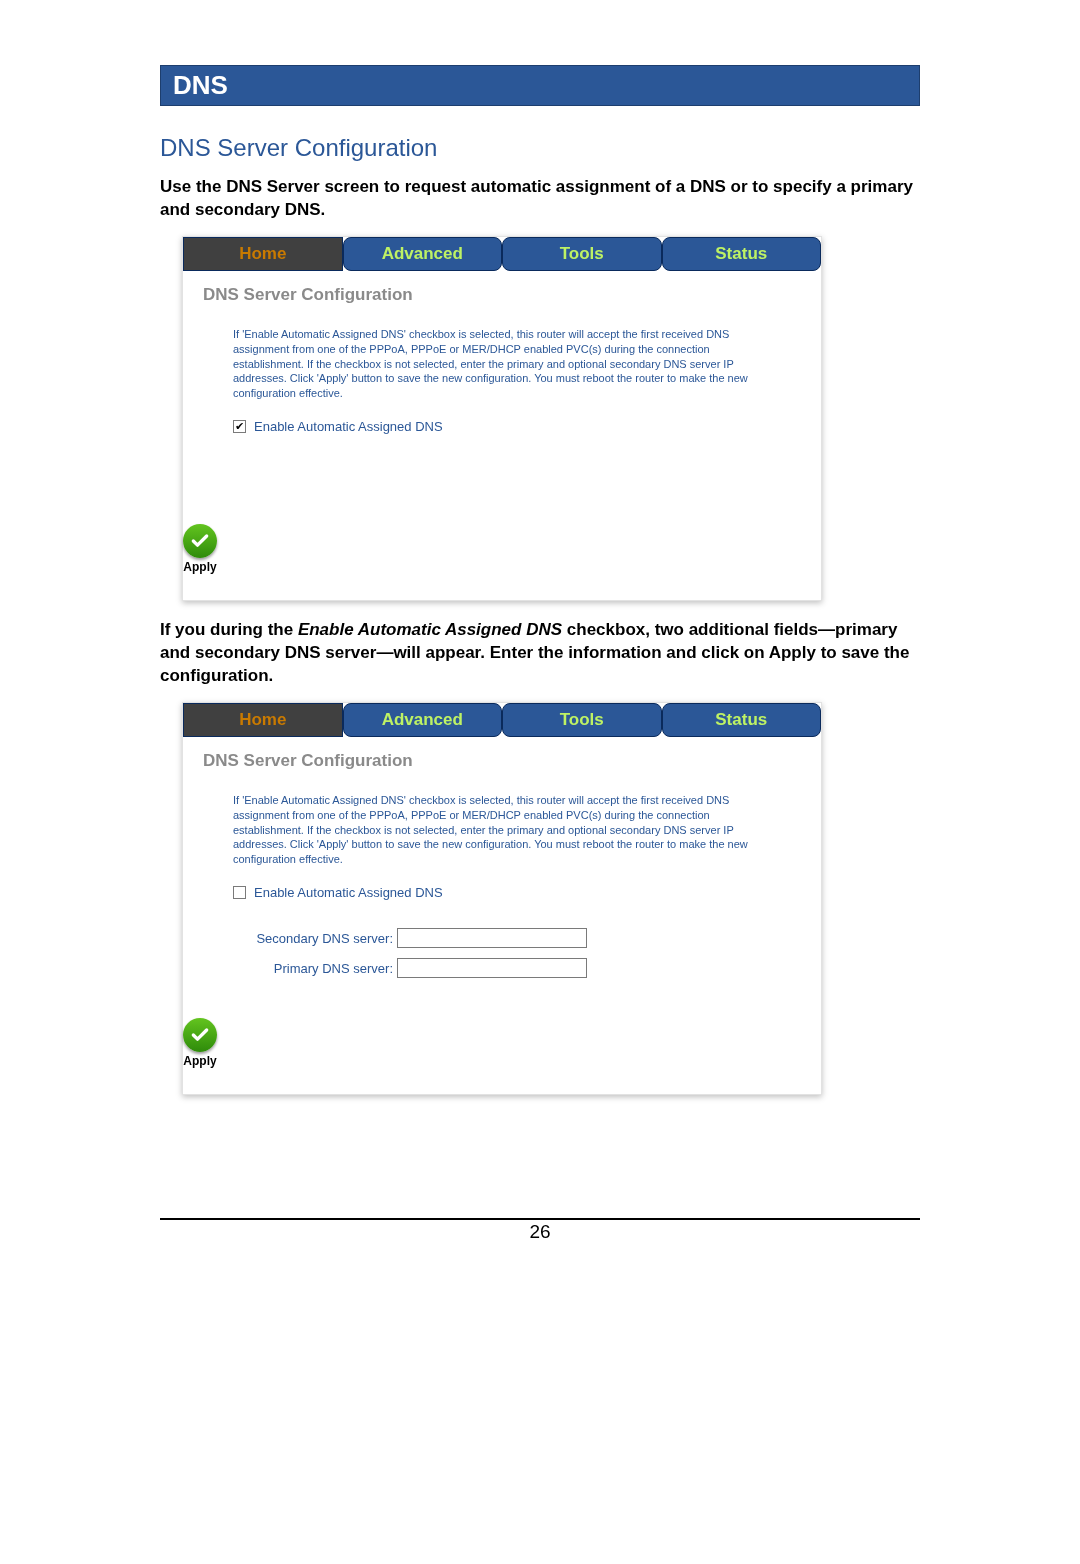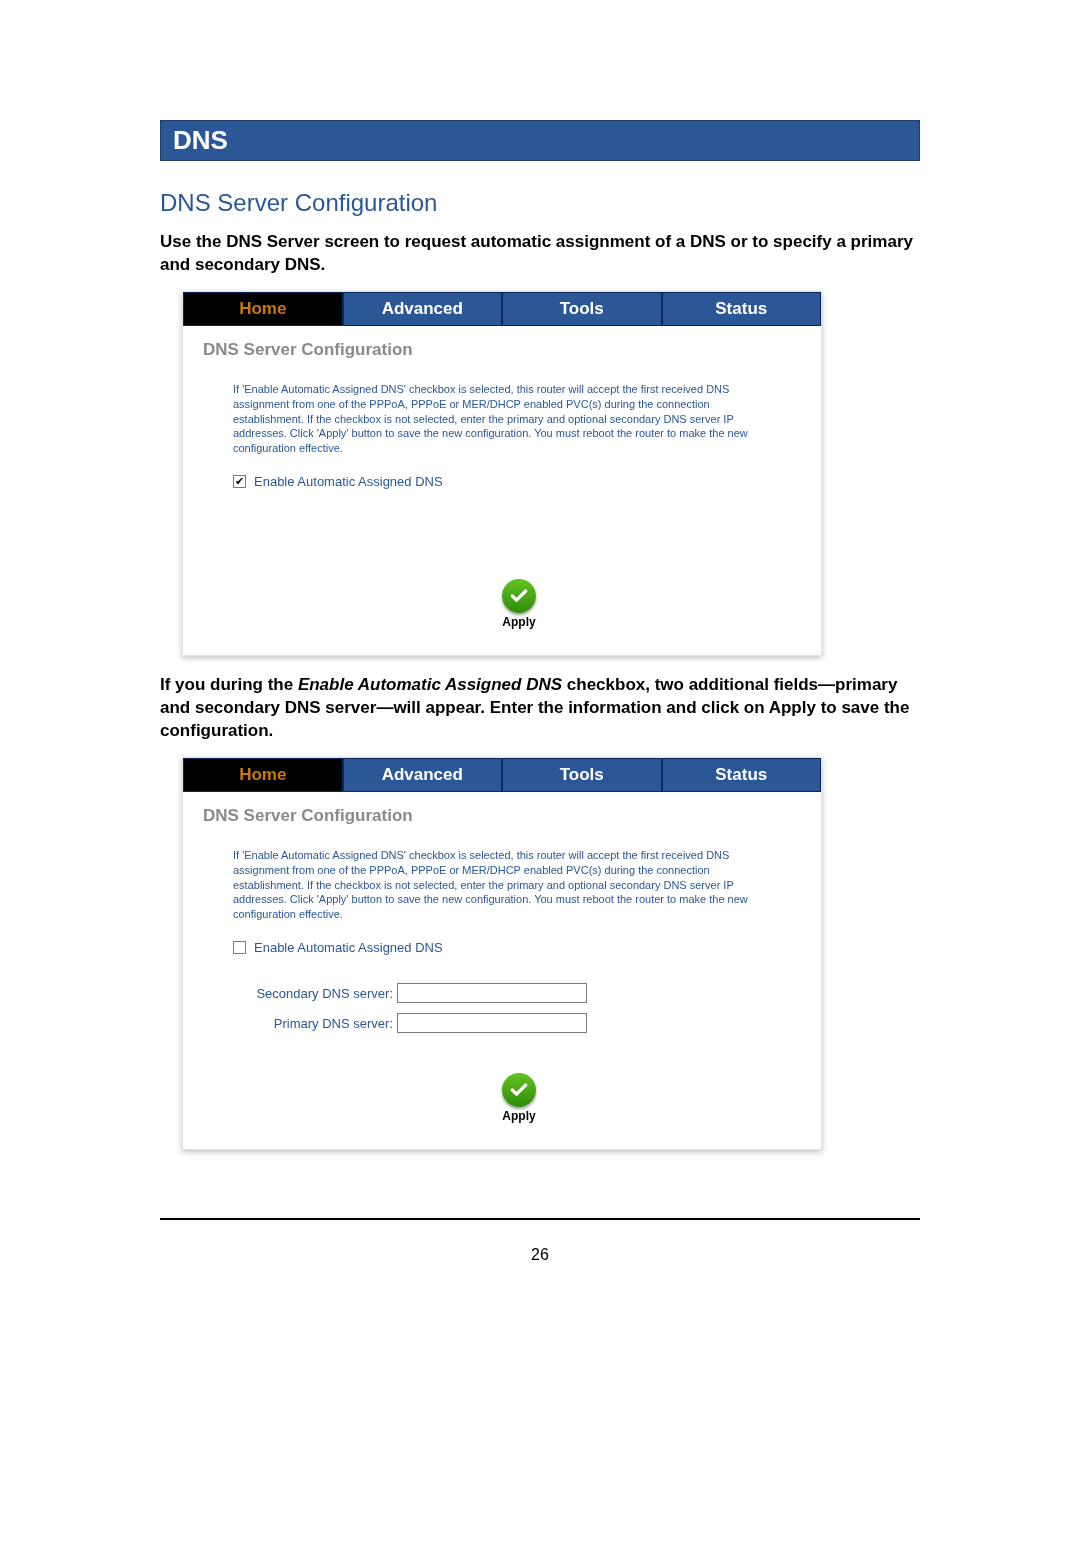--- a/index.html
+++ b/index.html
@@ -6,21 +6,21 @@
     margin: 0;
     background: #fff;
     font-family: "Trebuchet MS", Tahoma, Arial, sans-serif;
     color: #000;
   }
   .page {
     width: 1080px;
     height: 1316px;
     position: relative;
     box-sizing: border-box;
-    padding: 120px 160px 0 160px;
+    padding: 65px 160px 0 160px;
   }
   .section-bar {
     background: #2b5797;
     color: #fff;
     font-size: 26px;
     font-weight: bold;
     padding: 4px 12px;
     border: 1px solid #1d3e6e;
   }
   .sub-title {
@@ -51,22 +51,22 @@
   .tab {
     flex: 1;
     text-align: center;
     font-weight: bold;
     font-size: 17px;
     padding: 6px 0;
     border: 1px solid #0a2a5c;
     box-sizing: border-box;
     cursor: pointer;
   }
-  .tab-home   { background: #000000; color: #c97a00; }
-  .tab-other  { background: #2b5797; color: #ffffff; }
+  .tab-home   { background: #404040; color: #c97a00; }
+  .tab-other  { background: #2b5797; color: #bef264; border-radius: 8px; }
   .panel-title {
     color: #8a8a8a;
     font-size: 17px;
     font-weight: bold;
     padding: 14px 18px 4px 20px;
   }
   .panel-desc {
     color: #2b5797;
     font-size: 11px;
     line-height: 1.35;
@@ -111,23 +111,21 @@
   }
   .form-input {
     width: 190px;
     height: 20px;
     border: 1px solid #7a7a7a;
     box-sizing: border-box;
     font-size: 12px;
     padding: 0 4px;
   }
   .apply-area {
-    text-align: center;
     padding-top: 90px;
-    margin-left: 34px;
   }
   .panel2 .apply-area {
     padding-top: 30px;
   }
   .apply-btn {
     display: inline-flex;
     flex-direction: column;
     align-items: center;
     cursor: pointer;
   }
@@ -152,23 +150,23 @@
     position: absolute;
     left: 160px;
     right: 160px;
     bottom: 96px;
     border-top: 2px solid #000;
   }
   .page-num {
     position: absolute;
     left: 0;
     right: 0;
-    bottom: 52px;
+    bottom: 73px;
     text-align: center;
-    font-size: 16px;
+    font-size: 19px;
   }
   .italic { font-style: italic; }
 </style>
 </head>
 <body>
 
 <div class="page">
 
   <div class="section-bar">DNS</div>
 

